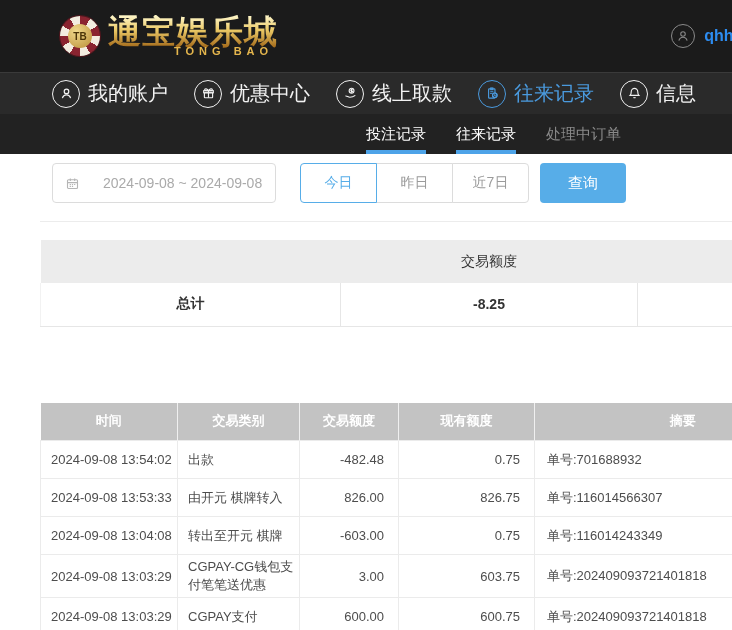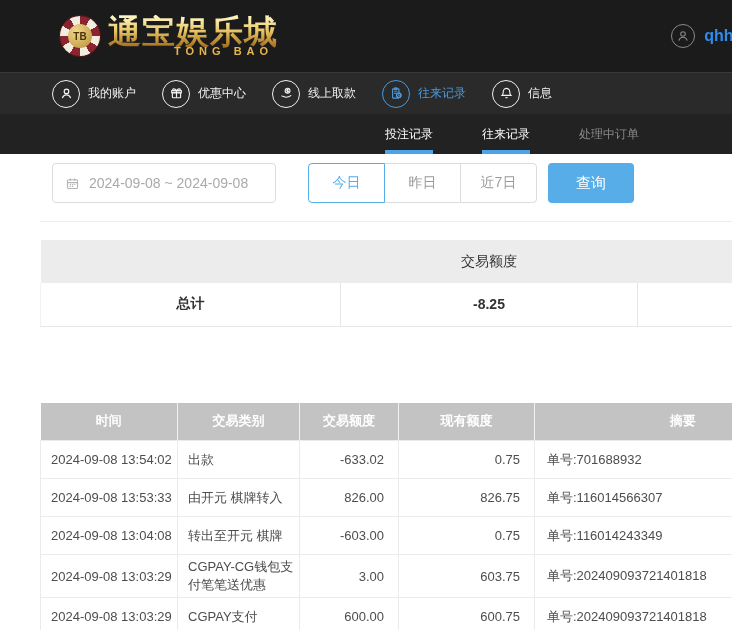--- a/index.html
+++ b/index.html
@@ -22,44 +22,44 @@
     -webkit-background-clip:text; background-clip:text; -webkit-text-fill-color:transparent; line-height:1; }
   .brand-en { color:#e5b64d; font-size:11px; font-weight:bold; letter-spacing:5px; margin:-3px 0 0 66px; }
   .user-box { position:absolute; right:-14px; top:24px; display:flex; align-items:center; gap:9px; }
   .avatar-ring { width:24px; height:24px; border-radius:50%; border:1px solid #8a8a8a; color:#8a8a8a;
     display:flex; align-items:center; justify-content:center; }
   .username { color:#2d8cf0; font-size:16px; font-weight:bold; white-space:nowrap; cursor:pointer; }
 
   
   .main-nav { height:42px; background:#2a2a2a; border-top:1px solid #3a3a3a; display:flex; align-items:center;
     padding-left:52px; gap:26px; }
-  .nav-item { display:flex; align-items:center; gap:8px; color:#f2f2f2; font-size:12px; cursor:pointer; white-space:nowrap; flex:none; }
+  .nav-item { display:flex; align-items:center; gap:8px; color:#f2f2f2; font-size:20px; cursor:pointer; white-space:nowrap; flex:none; }
   .nav-item.active { color:#4a9ade; }
   .icon-ring { width:28px; height:28px; border-radius:50%; border:1px solid currentColor;
     display:flex; align-items:center; justify-content:center; flex:none; }
   .icon-ring svg { display:block; }
 
   
   .tabs-bar { height:40px; background:#222; display:flex; padding-left:366px; gap:30px; }
-  .tab { display:flex; align-items:center; color:#fff; font-size:12px; cursor:pointer;
-    border-bottom:4px solid transparent; padding-top:4px; white-space:nowrap;margin-left:19px; }
+  .tab { display:flex; align-items:center; color:#fff; font-size:15px; cursor:pointer;
+    border-bottom:4px solid transparent; padding-top:4px; white-space:nowrap; }
   .tab.underlined { border-bottom-color:#4da3e8; }
   .tab.disabled { color:#8a8a8a; }
 
   
   .filter-row { display:flex; align-items:center; margin:9px 0 0 40px; height:40px; }
   .select-box { width:156px; height:40px; border:1px solid #dcdcdc; border-radius:4px; display:flex;
     align-items:center; padding:0 12px; color:#8f8f8f; font-size:14px; cursor:pointer; background:#fff; }
   .select-box .caret { margin-left:auto; font-size:9px; color:#999; }
-  .date-box { width:224px; height:40px; border:1px solid #dcdcdc; border-radius:4px; display:flex; gap:9px;
+  .date-box { width:224px; height:40px; border:1px solid #dcdcdc; border-radius:4px; display:flex; gap:23px;
     align-items:center; padding:0 12px; color:#aaa; font-size:14px; margin-left:12px; cursor:text; background:#fff; white-space:nowrap; }
   .btn-group { display:flex; margin-left:16px; }
   .qbtn { width:77px; height:40px; background:#fff; border:1px solid #dcdcdc; color:#9b9b9b; font-size:14px;
     cursor:pointer; margin-left:-1px; }
-  .qbtn:first-child { border-radius:4px 0 0 4px; margin-left:16px; }
+  .qbtn:first-child { border-radius:4px 0 0 4px; margin-left:8px; }
   .qbtn:last-child { border-radius:0 4px 4px 0; }
   .qbtn.active { border:1px solid #57ade8; color:#57ade8; position:relative; z-index:1; }
   .search-btn { margin-left:11px; width:86px; height:40px; background:#57ade8; border:none; border-radius:4px;
     color:#fff; font-size:15px; cursor:pointer; flex:none; }
   .filter-divider { border-bottom:1px solid #ececec; margin:18px 0 0 40px; }
 
   
   .summary-table { border-collapse:collapse; table-layout:fixed; width:892px; margin:18px 0 0 40px; }
   .summary-table th { background:#ececec; height:43px; font-size:14px; color:#333; font-weight:normal; }
   .summary-table td { height:43px; text-align:center; font-size:14px; color:#333;
@@ -216,21 +216,21 @@
         <th>交易类别</th>
         <th>交易额度</th>
         <th>现有额度</th>
         <th>摘要</th>
       </tr>
     </thead>
   <tbody>
       <tr>
         <td class="al-left">2024-09-08 13:54:02</td>
         <td class="al-left">出款</td>
-        <td class="al-right">-633.02</td>
+        <td class="al-right">-482.48</td>
         <td class="al-right">0.75</td>
         <td class="al-left sum">单号:701688932</td>
       </tr>
       <tr>
         <td class="al-left">2024-09-08 13:53:33</td>
         <td class="al-left">由开元 棋牌转入</td>
         <td class="al-right">826.00</td>
         <td class="al-right">826.75</td>
         <td class="al-left sum">单号:116014566307</td>
       </tr>

